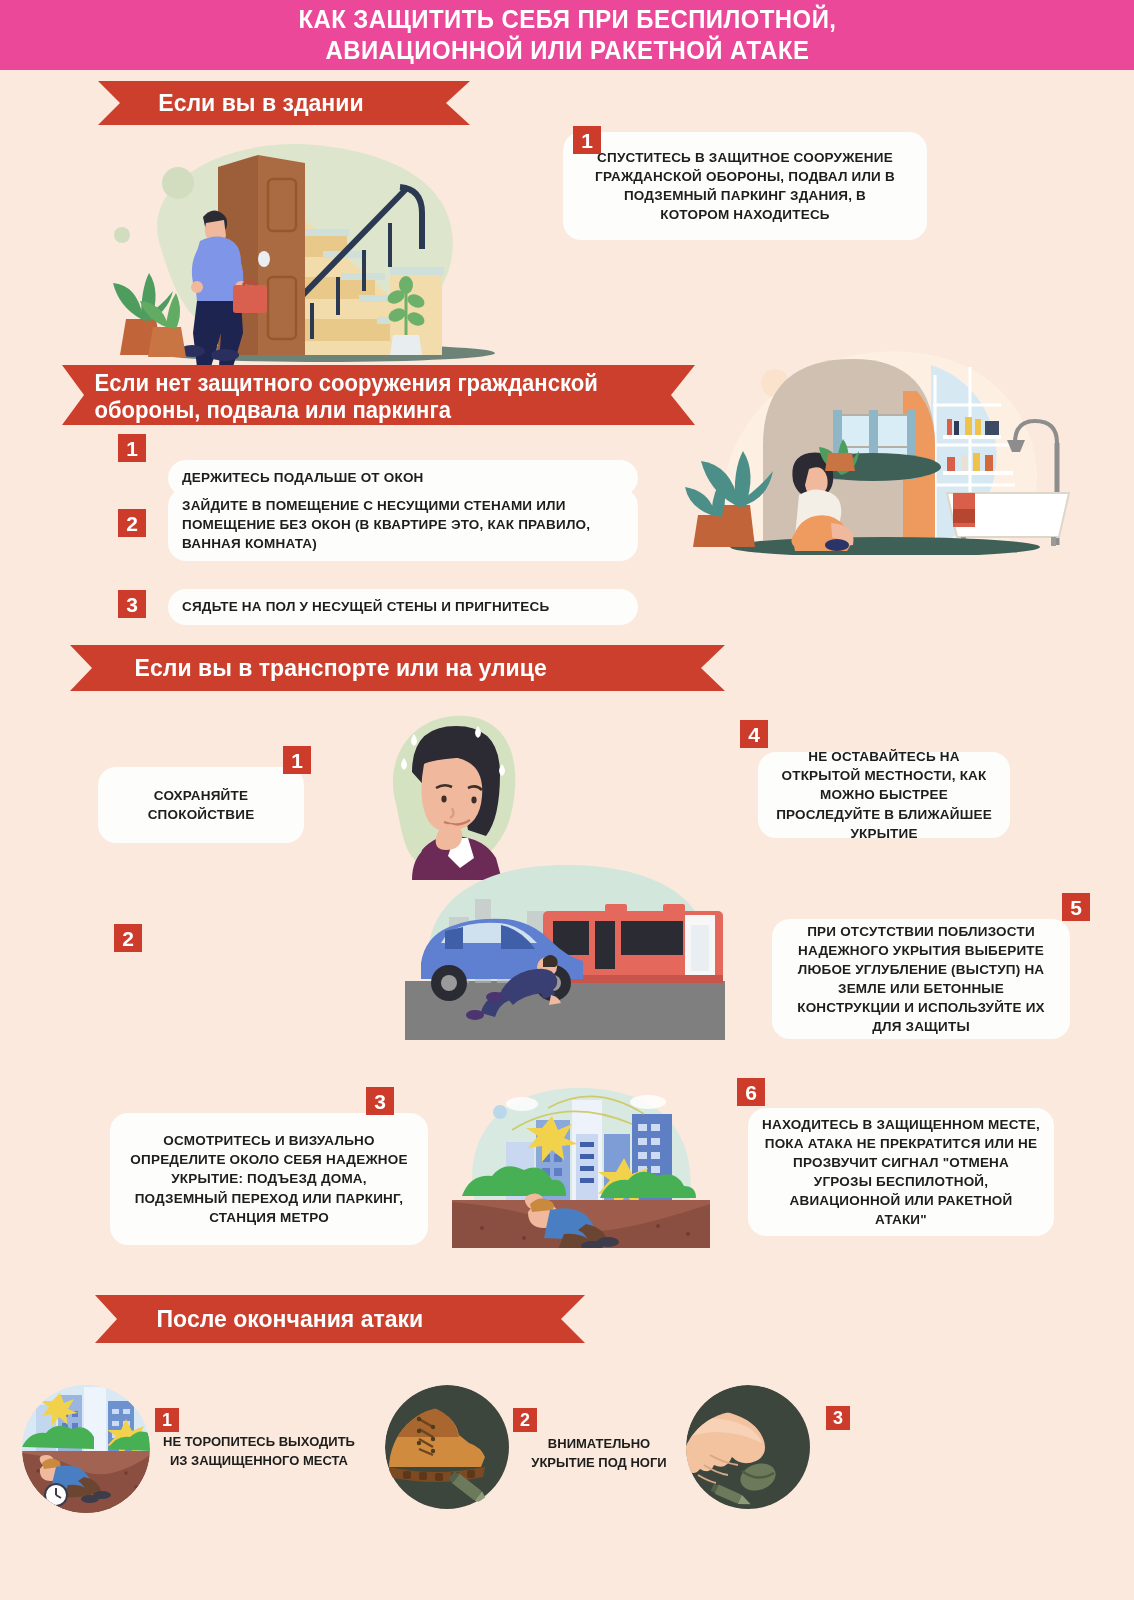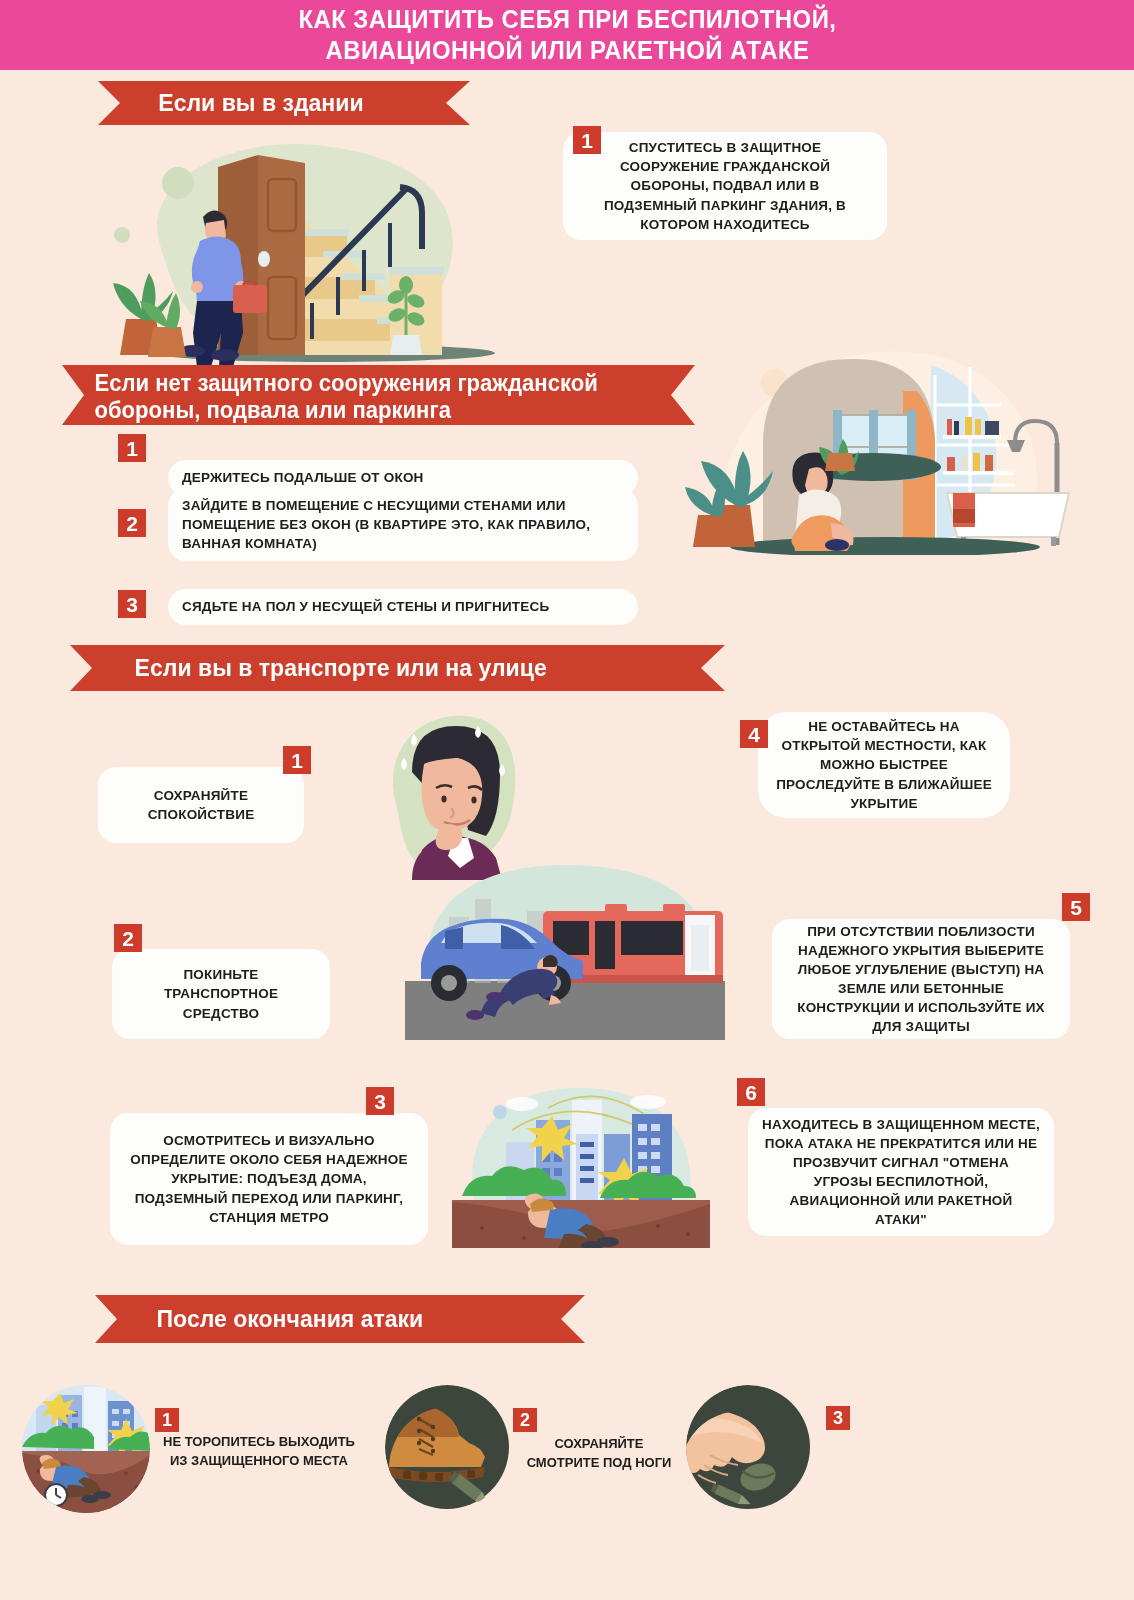--- a/index.html
+++ b/index.html
@@ -194,21 +194,21 @@
         <ellipse cx="296" cy="172" rx="9" ry="6" transform="rotate(-25 296 172)"></ellipse>
         <ellipse cx="316" cy="176" rx="9" ry="6" transform="rotate(25 316 176)"></ellipse>
         <ellipse cx="297" cy="190" rx="9" ry="6" transform="rotate(-25 297 190)"></ellipse>
         <ellipse cx="316" cy="194" rx="9" ry="6" transform="rotate(25 316 194)"></ellipse>
         <ellipse cx="306" cy="160" rx="7" ry="9"></ellipse>
       </g>
     </svg>
   </div>
 
   <div class="badge" style="left:573px; top:126px;">1</div>
-  <div class="card c-center" style="left:563px; top:132px; width:324px; height:108px; padding:8px 30px;">
+  <div class="card c-center" style="left:563px; top:132px; width:364px; height:108px; padding:8px 30px;">
     <span>СПУСТИТЕСЬ В ЗАЩИТНОЕ СООРУЖЕНИЕ ГРАЖДАНСКОЙ ОБОРОНЫ, ПОДВАЛ ИЛИ В ПОДЗЕМНЫЙ ПАРКИНГ ЗДАНИЯ, В КОТОРОМ НАХОДИТЕСЬ</span>
   </div>
 
   <div class="ribbon" id="ribbon-2">
     <span class="rb-text">
       <span>Если нет защитного сооружения гражданской</span><br>
       <span>обороны, подвала или паркинга</span>
     </span>
     <span class="ribbon-notch-r"></span>
   </div>
@@ -343,21 +343,21 @@
       <path d="M66 148 q-14 10 -14 32 l14 0 q-2 -18 8 -26Z" fill="#6c2a57"></path>
     </svg>
   </div>
 
   <div class="badge" style="left:283px; top:746px;">1</div>
   <div class="card c-center" style="left:98px; top:767px; width:206px; height:76px;">
     <span>СОХРАНЯЙТЕ СПОКОЙСТВИЕ</span>
   </div>
 
   <div class="badge" style="left:740px; top:720px;">4</div>
-  <div class="card c-center" style="left:758px; top:712px; width:252px; height:106px;border-radius:28px;">
+  <div class="card c-center" style="left:758px; top:752px; width:252px; height:86px;">
     <span>НЕ ОСТАВАЙТЕСЬ НА ОТКРЫТОЙ МЕСТНОСТИ, КАК МОЖНО БЫСТРЕЕ ПРОСЛЕДУЙТЕ В БЛИЖАЙШЕЕ УКРЫТИЕ</span>
   </div>
 
   <div class="illo" style="left:405px; top:855px; width:320px; height:185px;">
     <svg viewBox="0 0 320 185" width="320" height="185">
       <path d="M24 118 C14 40 84 8 168 10 C252 12 310 44 304 112 C300 162 238 180 164 178 C88 176 32 168 24 118Z" fill="#d3e6dc"></path>
       <rect x="0" y="126" width="320" height="59" fill="#7f7f7f"></rect>
 
       <g fill="#bfbfbf" opacity="0.55">
         <rect x="44" y="62" width="20" height="66"></rect>
@@ -390,23 +390,20 @@
       <path d="M96 136 q12 -20 36 -22 q16 -2 20 10 q2 12 -14 14 q-20 2 -30 12 Z" fill="#3a3f73"></path>
       <path d="M98 136 q-20 8 -22 22 l14 4 q4 -14 18 -18Z" fill="#3a3f73"></path>
       <path d="M132 124 q16 4 18 16 l-12 4 q-2 -10 -12 -12Z" fill="#3a3f73"></path>
       <ellipse cx="70" cy="160" rx="9" ry="5" fill="#4b3570"></ellipse>
       <ellipse cx="90" cy="142" rx="9" ry="5" fill="#4b3570"></ellipse>
       <path d="M146 140 q8 2 10 8 l-12 2Z" fill="#f0b99d"></path>
     </svg>
   </div>
 
   <div class="badge" style="left:114px; top:924px;">2</div>
-  <div class="card c-center" style="left:112px; top:949px; width:218px; height:90px;">
-    <span>ПОКИНЬТЕ ТРАНСПОРТНОЕ СРЕДСТВО</span>
-  </div>
 
   <div class="badge" style="left:1062px; top:893px;">5</div>
   <div class="card c-center" style="left:772px; top:919px; width:298px; height:120px;">
     <span>ПРИ ОТСУТСТВИИ ПОБЛИЗОСТИ НАДЕЖНОГО УКРЫТИЯ ВЫБЕРИТЕ ЛЮБОЕ  УГЛУБЛЕНИЕ (ВЫСТУП) НА ЗЕМЛЕ ИЛИ БЕТОННЫЕ КОНСТРУКЦИИ И ИСПОЛЬЗУЙТЕ ИХ ДЛЯ ЗАЩИТЫ</span>
   </div>
 
   <div class="illo" style="left:452px; top:1078px; width:258px; height:170px;">
     <svg viewBox="0 0 258 170" width="258" height="170">
       <path d="M22 120 C10 46 62 8 132 10 C204 12 244 50 238 118 C234 160 180 168 128 166 C70 164 30 160 22 120Z" fill="#d7e9e0"></path>
       <circle cx="48" cy="34" r="7" fill="#bad8ea"></circle>
@@ -579,21 +576,21 @@
 
         <g transform="rotate(38 86 104)">
           <rect x="66" y="99" width="30" height="12" rx="2" fill="#6c7a5b"></rect>
           <path d="M96 99 l14 6 l-14 6 Z" fill="#8d9b78"></path>
           <rect x="62" y="100" width="6" height="10" fill="#54614a"></rect>
         </g>
       </g>
     </svg>
   </div>
   <div class="badge sm" style="left:513px; top:1408px;">2</div>
-  <div class="plain-text" style="left:524px; top:1434px; width:150px;">СОХРАНЯЙТЕ СМОТРИТЕ ПОД НОГИ</div>
+  <div class="plain-text" style="left:524px; top:1434px; width:150px;">ВНИМАТЕЛЬНО УКРЫТИЕ ПОД НОГИ</div>
 
   <div class="circle-illo" style="left:686px; top:1385px; width:125px; height:125px;">
     <svg viewBox="0 0 125 125" width="125" height="125">
       <circle cx="62" cy="62" r="62" fill="#3d463c"></circle>
       <g clip-path="circle(62px at 62px 62px)">
         <path d="M-6 34 q28 -14 56 -4 q22 8 28 26 q4 14 -8 20 q-14 6 -24 -4 q-6 14 -18 8 q-4 10 -14 4 q-6 8 -14 0 q-8 -10 -6 -50Z" fill="#f3c3a0"></path>
         <path d="M-6 40 q30 -12 58 -2 q18 6 24 20 q-30 -14 -56 -10 q-18 2 -26 10Z" fill="#f7d2b6"></path>
         <g stroke="#d9a783" stroke-width="2" fill="none">
           <path d="M24 70 q14 8 28 10"></path>
           <path d="M18 80 q12 8 24 10"></path>

